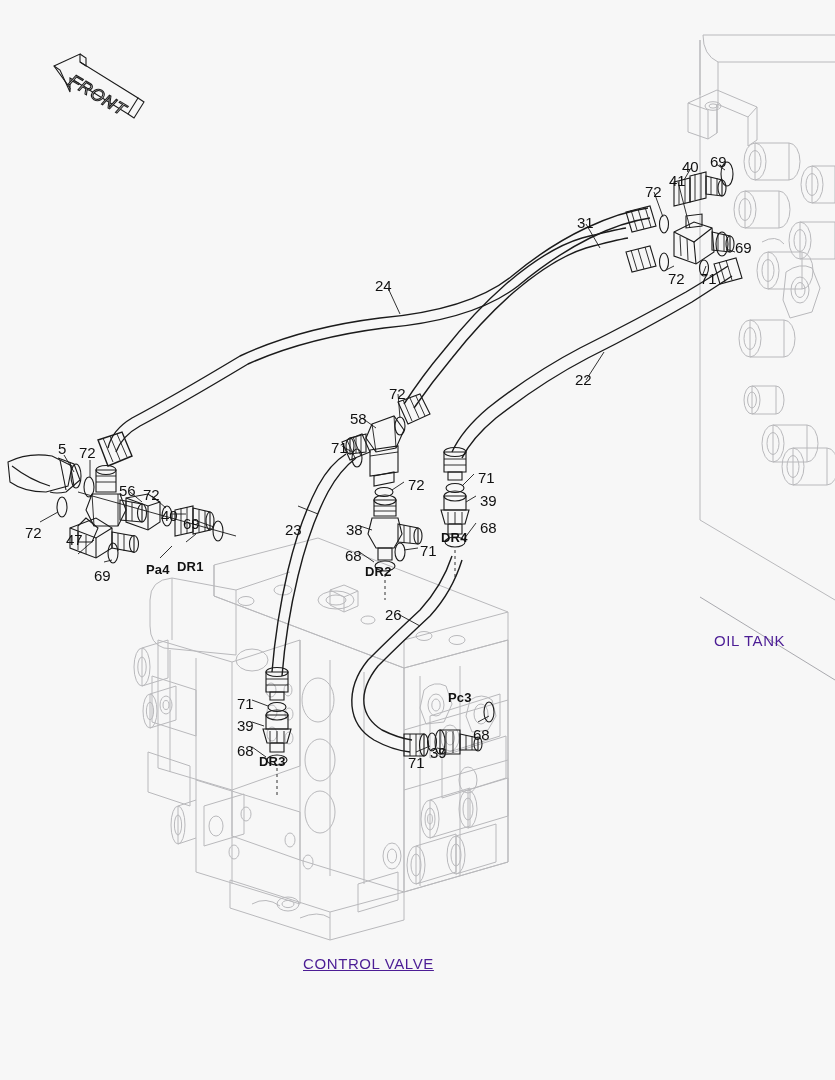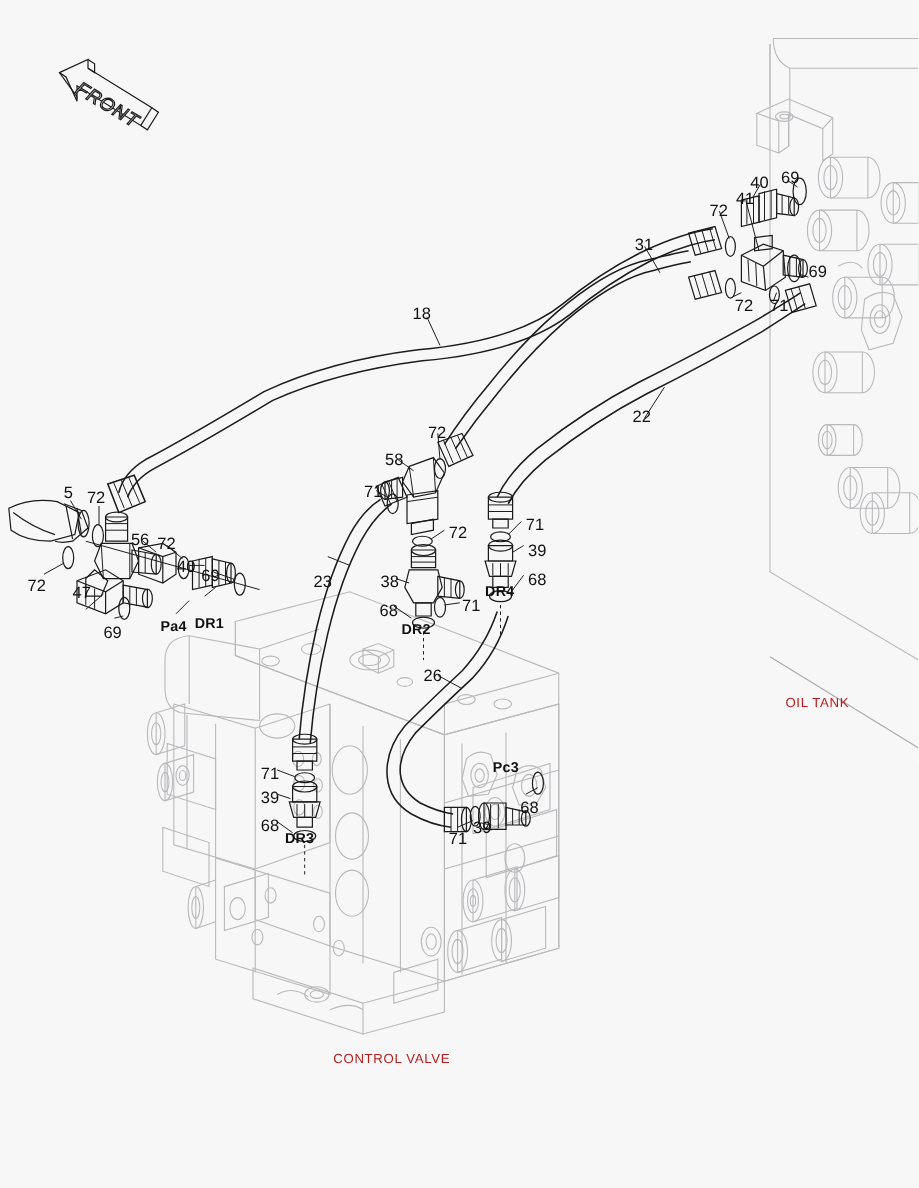--- a/index.html
+++ b/index.html
@@ -42,23 +42,23 @@
     white-space: nowrap;
     line-height: 1;
     user-select: none;
   }
   .lbl.port {
     font-weight: bold;
     font-size: 13px;
     letter-spacing: 0.2px;
   }
   .lbl.cap {
-    font-size: 12px;
+    font-size: 15px;
     letter-spacing: 0.6px;
-    color: #b91c1c;
+    color: #4c1d95;
   }
   .front-wrap {
     position: absolute;
     left: 50px;
     top: 48px;
     width: 120px;
     height: 105px;
   }
 </style>
 </head>
@@ -634,32 +634,32 @@
       <path class="lt-dark2" d="M4 18 L10 22 L20 44 L20 40"></path>
 
       <g transform="translate(26,22) rotate(31)">
         <text x="0" y="16" font-family="'Liberation Sans', sans-serif" font-size="17" font-style="italic" letter-spacing="1" fill="#ffffff" stroke="#1b1b1b" stroke-width="1.1">FRONT</text>
       </g>
     </svg>
   </div>
 
   <div class="lbl cap" style="left:714px; top:633px;">OIL TANK</div>
 
-  <div class="lbl cap" style="left:303px; top:956px;">CONTROL VALVE</div>
+  <div class="lbl cap" style="left:303px; top:956px;text-decoration:underline;">CONTROL VALVE</div>
 
   <div class="lbl port" style="left:146px; top:563px;">Pa4</div>
   <div class="lbl port" style="left:177px; top:550px;margin-top:10px;">DR1</div>
   <div class="lbl port" style="left:365px; top:565px;">DR2</div>
   <div class="lbl port" style="left:259px; top:755px;">DR3</div>
   <div class="lbl port" style="left:441px; top:531px;">DR4</div>
   <div class="lbl port" style="left:448px; top:691px;">Pc3</div>
 
   <div class="lbl" style="left:575px; top:372px;">22</div>
   <div class="lbl" style="left:285px; top:522px;">23</div>
-  <div class="lbl" style="left:375px; top:278px;">18</div>
+  <div class="lbl" style="left:375px; top:278px;">24</div>
   <div class="lbl" style="left:385px; top:607px;">26</div>
   <div class="lbl" style="left:577px; top:215px;">31</div>
 
   <div class="lbl" style="left:58px;  top:441px;">5</div>
   <div class="lbl" style="left:79px;  top:445px;">72</div>
   <div class="lbl" style="left:25px;  top:525px;">72</div>
   <div class="lbl" style="left:66px;  top:532px;">47</div>
   <div class="lbl" style="left:94px;  top:568px;">69</div>
   <div class="lbl" style="left:119px; top:483px;">56</div>
   <div class="lbl" style="left:143px; top:487px;">72</div>

